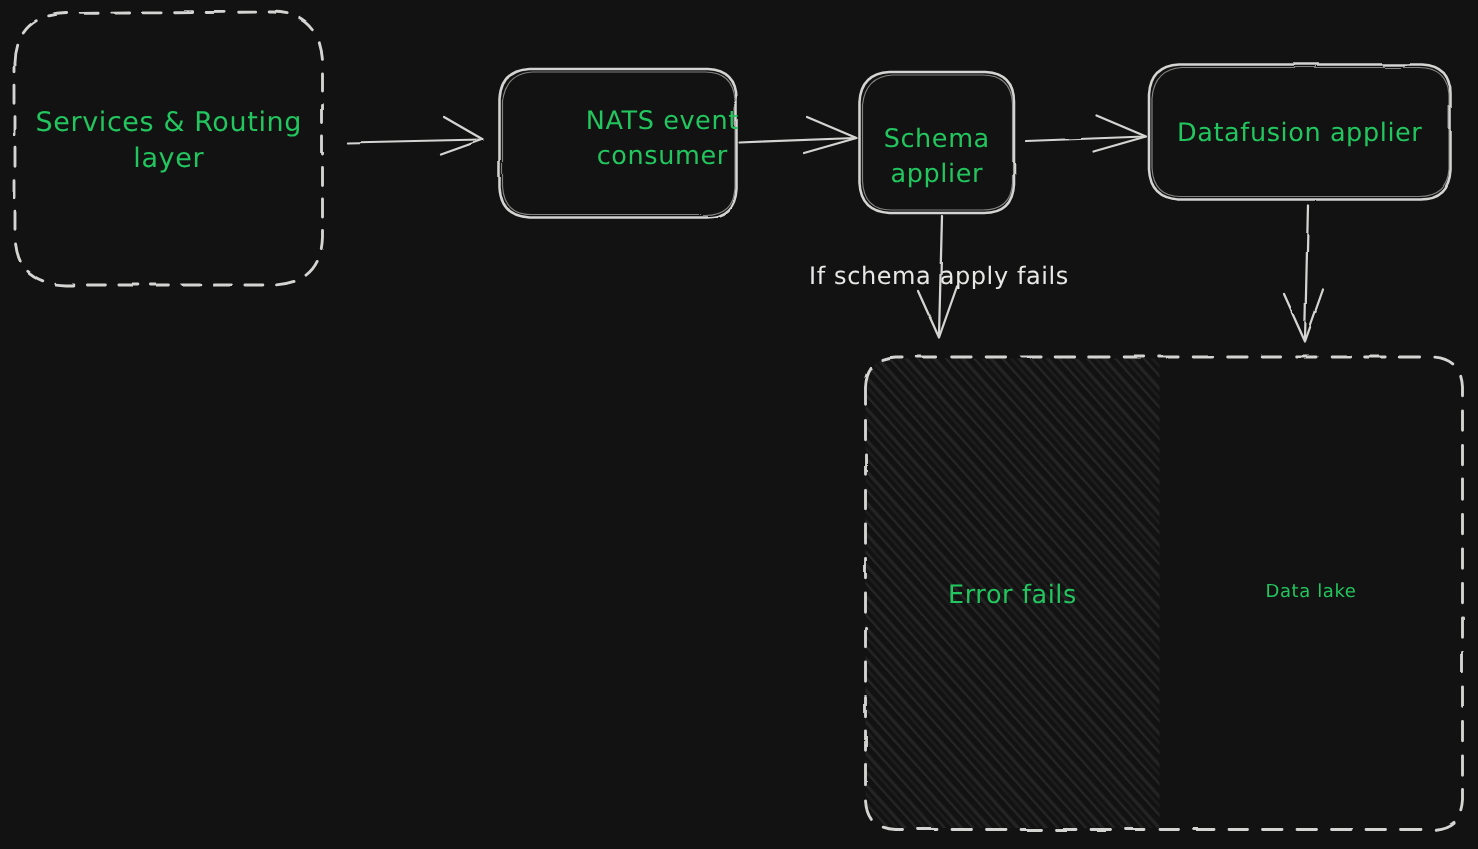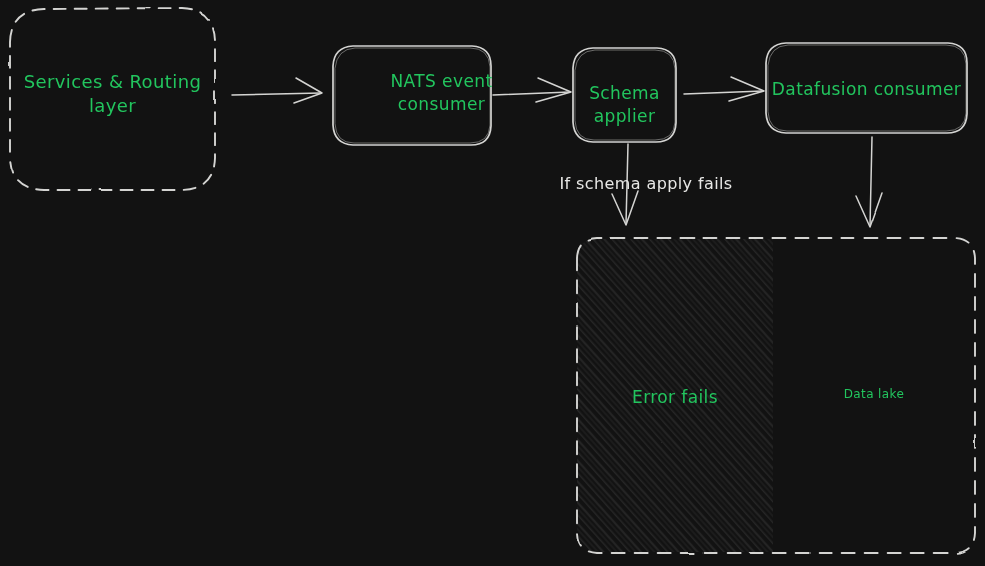--- a/index.html
+++ b/index.html
@@ -120,27 +120,27 @@
 
   <div class="node-label" style="left:10px; top:70px; width:205px; font-size:18px;">Services &amp; Routing
 layer</div>
 
   <div class="node-label" style="left:333px; top:70px; width:181px; font-size:17px;margin-left:18px;">NATS event
 consumer</div>
 
   <div class="node-label" style="left:573px; top:82px; width:103px; font-size:17px;">Schema
 applier</div>
 
-  <div class="node-label" style="left:766px; top:78px; width:201px; font-size:17px;">Datafusion consumer</div>
+  <div class="node-label" style="left:766px; top:78px; width:201px; font-size:17px;">Datafusion applier</div>
 
   <div class="node-label" style="left:577px; top:386px; width:196px; font-size:17px;">Error fails</div>
 
   <div class="node-label" style="left:773px; top:386px; width:202px; font-size:12px;">Data lake</div>
 
-  <div class="edge-label" style="left:526px; top:174px; width:240px;">If schema apply fails</div>
+  <div class="edge-label" style="left:506px; top:174px; width:240px;">If schema apply fails</div>
 
   <div class="hit" style="left:10px; top:8px; width:205px; height:182px;"></div>
   <div class="hit" style="left:333px; top:46px; width:158px; height:99px;"></div>
   <div class="hit" style="left:573px; top:48px; width:103px; height:94px;"></div>
   <div class="hit" style="left:766px; top:43px; width:201px; height:90px;"></div>
   <div class="hit" style="left:577px; top:238px; width:196px; height:315px;"></div>
   <div class="hit" style="left:773px; top:238px; width:202px; height:315px;"></div>
 
 </div>
 

